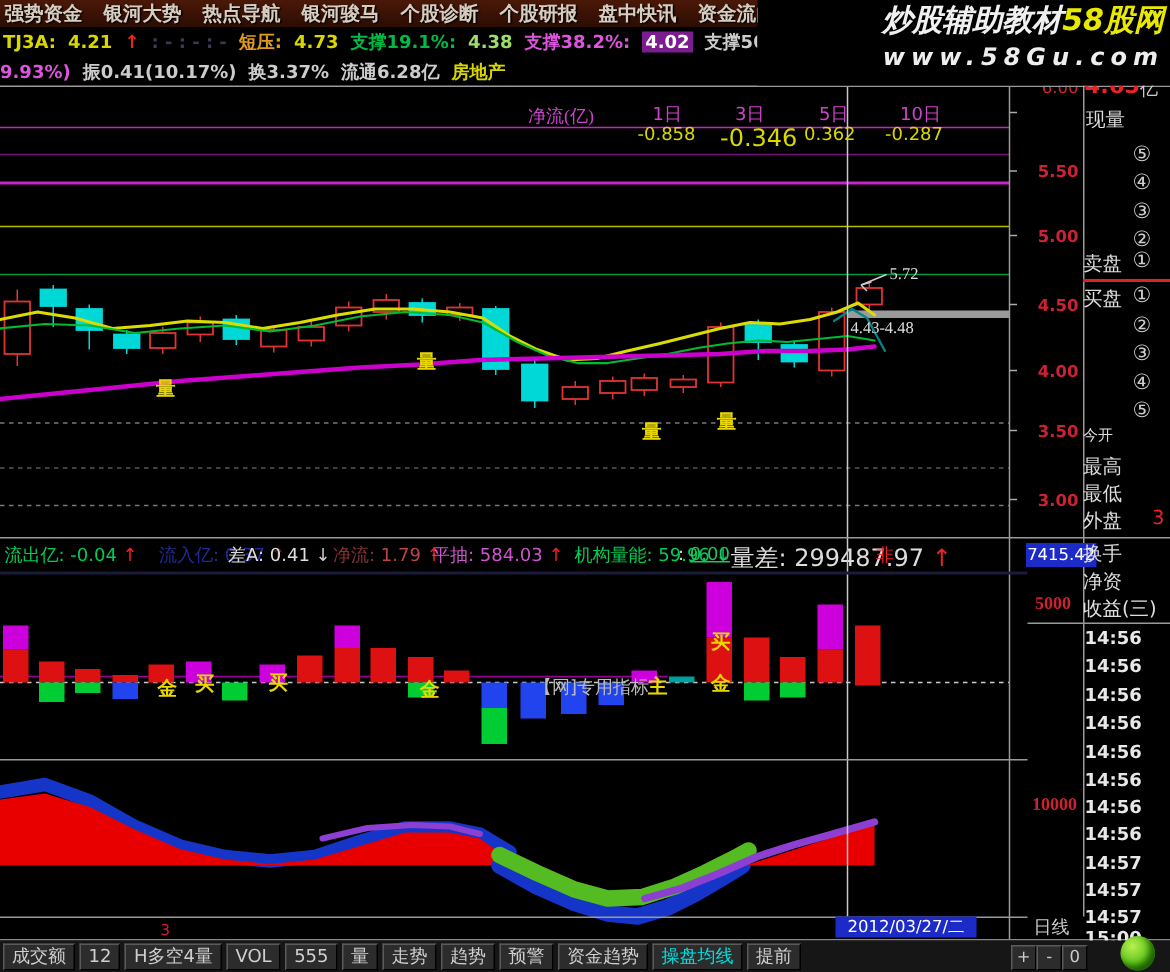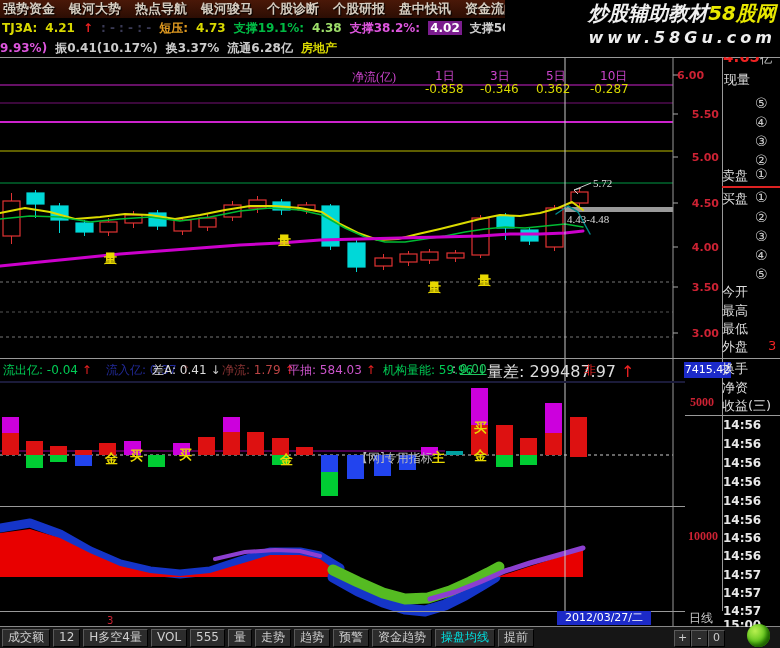--- a/index.html
+++ b/index.html
@@ -273,41 +273,41 @@
       <div class="tabbtn">资金趋势</div>
       <div class="tabbtn sel">操盘均线</div>
       <div class="tabbtn">提前</div>
     </div>
   <div id="zbtns"></div>
   <div class="greenball"></div>
 
 <div style="position: absolute; left: 435px; top: 68px; color: rgb(204, 68, 204); font-size: 12px; z-index: 2; text-align: right;">1日</div>
     <div style="position: absolute; left: 425px; top: 82px; color: rgb(216, 216, 0); font-size: 12px; z-index: 2;">-0.858</div>
     <div style="position: absolute; left: 490px; top: 68px; color: rgb(204, 68, 204); font-size: 12px; z-index: 2;">3日</div>
-    <div style="position: absolute; left: 480px; top: 82px; color: rgb(216, 216, 0); font-size: 12px; z-index: 2;">-0.346</div>
+    <div style="position: absolute; left: 480px; top: 82px; color: rgb(216, 216, 0); font-size: 16px; z-index: 2;">-0.346</div>
     <div style="position: absolute; left: 546px; top: 68px; color: rgb(204, 68, 204); font-size: 12px; z-index: 2;">5日</div>
     <div style="position: absolute; left: 536px; top: 82px; color: rgb(216, 216, 0); font-size: 12px; z-index: 2;">0.362</div>
     <div style="position: absolute; left: 600px; top: 68px; color: rgb(204, 68, 204); font-size: 12px; z-index: 2;">10日</div>
     <div style="position: absolute; left: 590px; top: 82px; color: rgb(216, 216, 0); font-size: 12px; z-index: 2;">-0.287</div>
-    <div style="position: absolute; left: 677px; top: 69px; width: 42px; text-align: left; color: rgb(204, 34, 51); font-weight: bold; font-size: 11px; z-index: 2;">6.00</div>
+    <div style="position: absolute; left: 677px; top: 52px; width: 42px; text-align: right; color: rgb(204, 34, 51); font-weight: normal; font-size: 11px; z-index: 2;">6.00</div>
     <div style="position: absolute; left: 677px; top: 108px; width: 42px; text-align: right; color: rgb(204, 34, 51); font-weight: bold; font-size: 11px; z-index: 2;">5.50</div>
     <div style="position: absolute; left: 677px; top: 151px; width: 42px; text-align: right; color: rgb(204, 34, 51); font-weight: bold; font-size: 11px; z-index: 2;">5.00</div>
     <div style="position: absolute; left: 677px; top: 197px; width: 42px; text-align: right; color: rgb(204, 34, 51); font-weight: bold; font-size: 11px; z-index: 2;">4.50</div>
     <div style="position: absolute; left: 677px; top: 241px; width: 42px; text-align: right; color: rgb(204, 34, 51); font-weight: bold; font-size: 11px; z-index: 2;">4.00</div>
     <div style="position: absolute; left: 677px; top: 281px; width: 42px; text-align: right; color: rgb(204, 34, 51); font-weight: bold; font-size: 11px; z-index: 2;">3.50</div>
     <div style="position: absolute; left: 677px; top: 327px; width: 42px; text-align: right; color: rgb(204, 34, 51); font-weight: bold; font-size: 11px; z-index: 2;">3.00</div>
     <div style="position: absolute; left: 755px; top: 95px; color: rgb(204, 204, 204); font-size: 14px; z-index: 4;">⑤</div>
     <div style="position: absolute; left: 755px; top: 114px; color: rgb(204, 204, 204); font-size: 14px; z-index: 4;">④</div>
     <div style="position: absolute; left: 755px; top: 133px; color: rgb(204, 204, 204); font-size: 14px; z-index: 4;">③</div>
     <div style="position: absolute; left: 755px; top: 152px; color: rgb(204, 204, 204); font-size: 14px; z-index: 4;">②</div>
     <div style="position: absolute; left: 755px; top: 209px; color: rgb(204, 204, 204); font-size: 14px; z-index: 4;">②</div>
     <div style="position: absolute; left: 755px; top: 228px; color: rgb(204, 204, 204); font-size: 14px; z-index: 4;">③</div>
     <div style="position: absolute; left: 755px; top: 247px; color: rgb(204, 204, 204); font-size: 14px; z-index: 4;">④</div>
     <div style="position: absolute; left: 755px; top: 266px; color: rgb(204, 204, 204); font-size: 14px; z-index: 4;">⑤</div>
-    <div style="position: absolute; left: 722px; top: 283px; color: rgb(221, 221, 221); font-size: 13px; z-index: 4; white-space: nowrap;">今开</div>
+    <div style="position: absolute; left: 722px; top: 283px; color: rgb(221, 221, 221); font-size: 10px; z-index: 4; white-space: nowrap;">今开</div>
     <div style="position: absolute; left: 722px; top: 302px; color: rgb(221, 221, 221); font-size: 13px; z-index: 4; white-space: nowrap;">最高</div>
     <div style="position: absolute; left: 722px; top: 320px; color: rgb(221, 221, 221); font-size: 13px; z-index: 4; white-space: nowrap;">最低</div>
     <div style="position: absolute; left: 722px; top: 338px; color: rgb(221, 221, 221); font-size: 13px; z-index: 4; white-space: nowrap;">外盘</div>
     <div style="position: absolute; left: 768px; top: 338px; color: rgb(238, 34, 34); font-size: 13px; z-index: 4;">3</div>
     <div style="position: absolute; left: 722px; top: 360px; color: rgb(221, 221, 221); font-size: 13px; z-index: 4; white-space: nowrap;">换手</div>
     <div style="position: absolute; left: 722px; top: 379px; color: rgb(221, 221, 221); font-size: 13px; z-index: 4; white-space: nowrap;">净资</div>
     <div style="position: absolute; left: 722px; top: 397px; color: rgb(221, 221, 221); font-size: 13px; z-index: 4; white-space: nowrap;">收益(三)</div>
     <div style="position: absolute; left: 723px; top: 418px; color: rgb(232, 232, 232); font-size: 12px; font-weight: bold; z-index: 4;">14:56</div>
     <div style="position: absolute; left: 723px; top: 437px; color: rgb(232, 232, 232); font-size: 12px; font-weight: bold; z-index: 4;">14:56</div>
     <div style="position: absolute; left: 723px; top: 456px; color: rgb(232, 232, 232); font-size: 12px; font-weight: bold; z-index: 4;">14:56</div>

